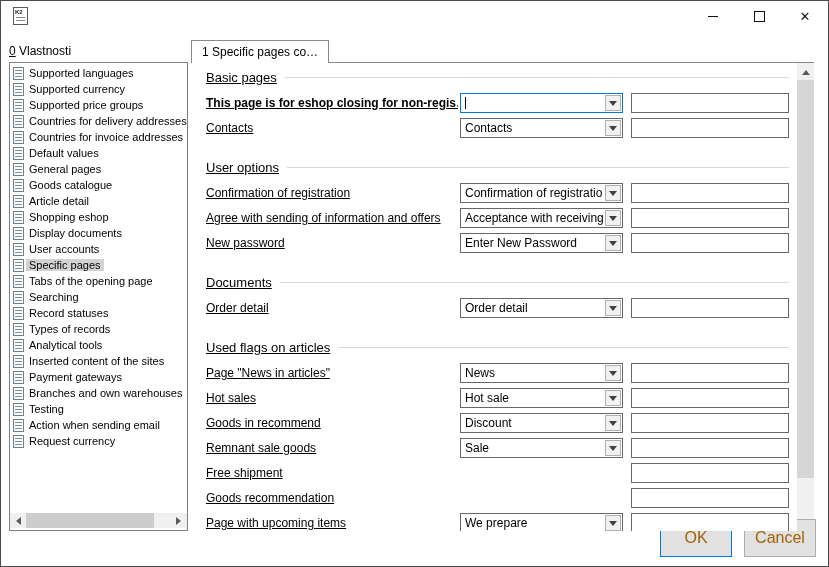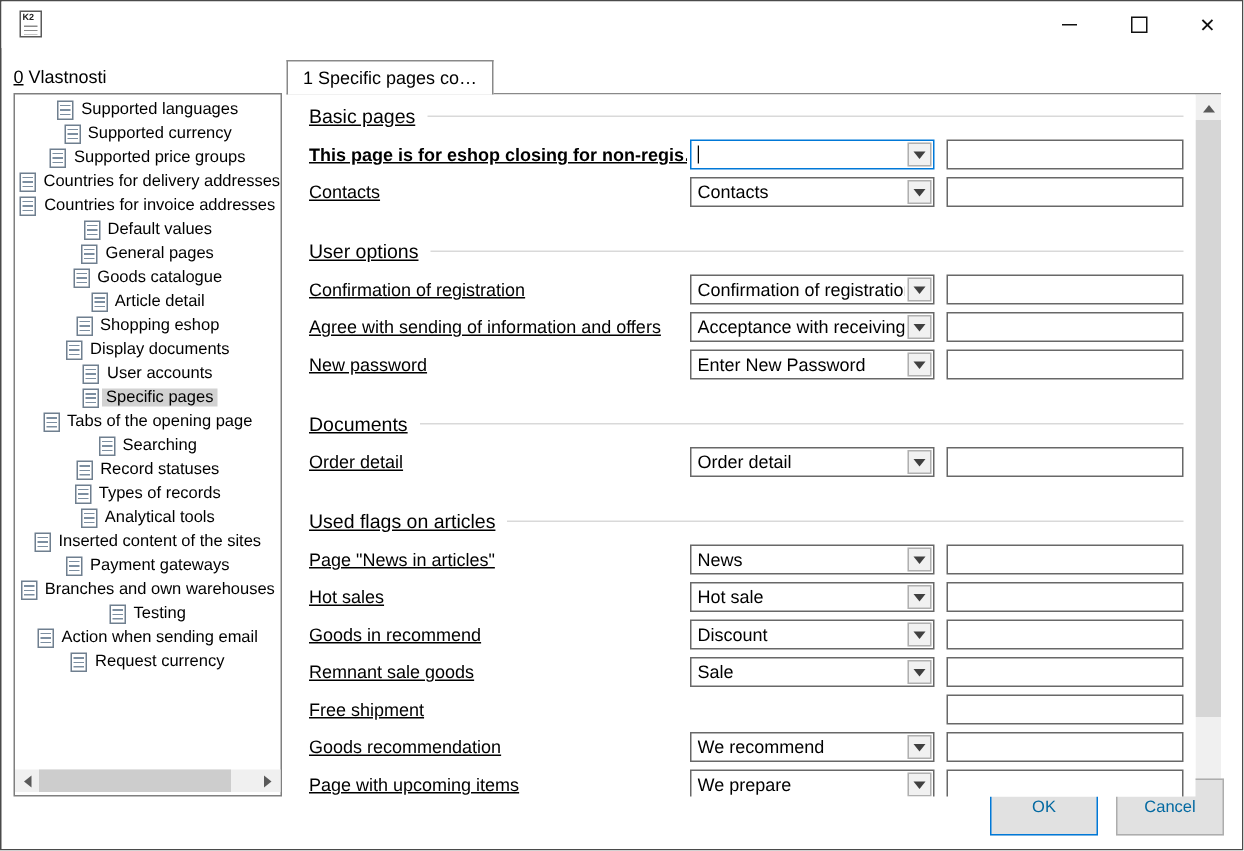--- a/index.html
+++ b/index.html
@@ -18,21 +18,21 @@
   .win-btn{width:46px;height:31px;display:flex;align-items:center;justify-content:center;cursor:default;}
   .min-glyph{width:10px;height:1px;background:#111;display:block;}
   .max-glyph{width:9px;height:9px;border:1px solid #111;display:block;}
   .close-glyph{font-size:13px;color:#111;line-height:1;}
 
   
   .sidebar-label{position:absolute;left:8px;top:43px;font-size:12px;color:#000;}
   .sidebar-label .accel{text-decoration:underline;}
   .listbox{position:absolute;left:8px;top:61px;width:179px;height:469px;box-sizing:border-box;
     border:1px solid #7f7f7f;background:#fff;overflow:hidden;padding-top:2px;}
-  .list-item{display:flex;align-items:center;height:16px;white-space:nowrap;padding-left:2px;font-size:11px;color:#000;justify-content:center;}
+  .list-item{display:flex;align-items:center;height:16px;white-space:nowrap;padding-left:2px;font-size:11px;color:#000;}
   .list-item .item-label{padding:0 3px;overflow:hidden;}
   .list-item.selected .item-label{background:#d2d2d2;}
   .page-icon{flex:0 0 11px;width:11px;height:13px;margin:0 2px 0 1px;background:#fff;border:1px solid #6f7f8f;
     box-sizing:border-box;position:relative;}
   .page-icon::after{content:"";position:absolute;left:1px;right:1px;top:2px;bottom:2px;
     background:repeating-linear-gradient(to bottom,#7c8ea0 0 1px,transparent 1px 3px);}
   .hscrollbar{position:absolute;left:1px;right:1px;bottom:1px;height:15px;background:#f0f0f0;}
   .hs-arrow{position:absolute;top:0;width:15px;height:15px;display:flex;align-items:center;justify-content:center;}
   .hs-left{left:0;} .hs-right{right:0;}
   .tri-left{width:0;height:0;border:4px solid transparent;border-right:5px solid #5a5a5a;margin-right:2px;}
@@ -68,21 +68,21 @@
   
   .vscrollbar{position:absolute;left:796px;top:62px;width:17px;height:468px;background:#f0f0f0;}
   .vs-arrow{position:absolute;left:0;width:17px;height:16px;display:flex;align-items:center;justify-content:center;}
   .vs-up{top:0;} .vs-down{bottom:0;}
   .tri-up-s{width:0;height:0;border:4px solid transparent;border-bottom:5px solid #5a5a5a;margin-bottom:2px;}
   .tri-down-s{width:0;height:0;border:4px solid transparent;border-top:5px solid #5a5a5a;margin-top:2px;}
   .vs-thumb{position:absolute;left:0;top:17px;width:17px;height:398px;background:#d6d6d6;}
 
   
   .btn{position:absolute;bottom:9px;width:72px;height:38px;box-sizing:border-box;background:#e1e1e1;
-    border:1px solid #adadad;display:flex;align-items:center;justify-content:center;font-size:11px;color:#0369a1;}
+    border:1px solid #adadad;display:flex;align-items:center;justify-content:center;font-size:16px;color:#a16207;}
   .btn.default{border-color:#0078d7;}
   .btn-ok{right:96px;} .btn-cancel{right:12px;}
 </style>
 </head>
 <body>
 
 <div class="window">
 
   <div class="titlebar">
     <div class="app-icon">K2</div>
@@ -337,26 +337,20 @@
             </span>
           </div>
           <div class="field"></div>
         </div>
         <div class="row">
           <div class="row-label">Free shipment</div>
           <div class="field"></div>
         </div>
         <div class="row">
           <div class="row-label">Goods recommendation</div>
-          <div class="combo">
-            <span class="combo-text">We recommend</span>
-            <span class="combo-btn">
-              <i class="tri-down"></i>
-            </span>
-          </div>
           <div class="field"></div>
         </div>
         <div class="row">
           <div class="row-label">Page with upcoming items</div>
           <div class="combo">
             <span class="combo-text">We prepare</span>
             <span class="combo-btn">
               <i class="tri-down"></i>
             </span>
           </div>

